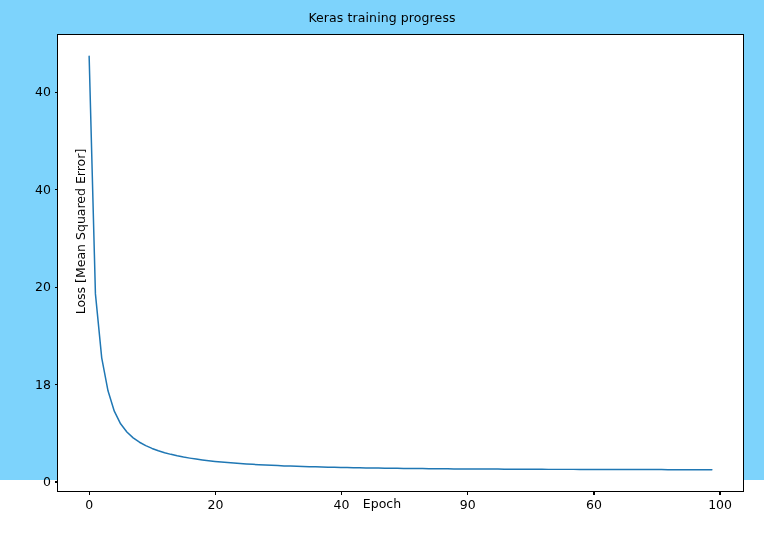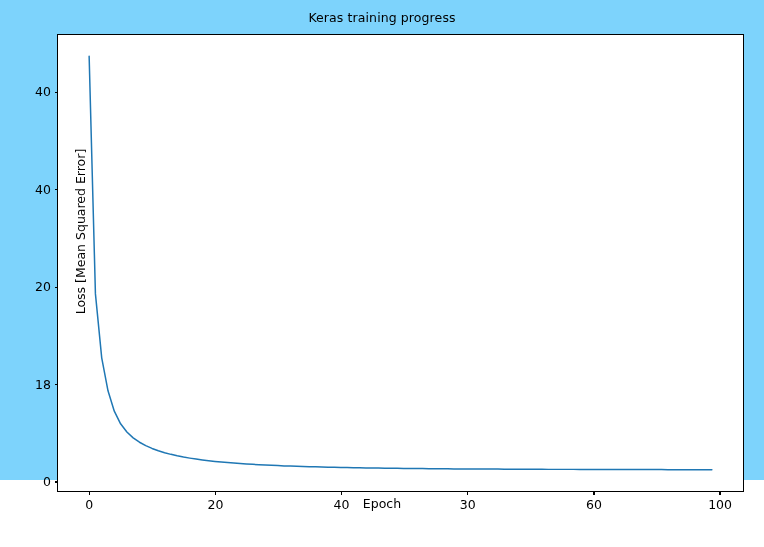--- a/index.html
+++ b/index.html
@@ -152,21 +152,21 @@
       <div class="xtick" style="left: 157.398px;">
         <div class="tickline"></div>
         <div class="ticklabel">20</div>
       </div>
       <div class="xtick" style="left: 283.569px;">
         <div class="tickline"></div>
         <div class="ticklabel">40</div>
       </div>
       <div class="xtick" style="left: 409.74px;">
         <div class="tickline"></div>
-        <div class="ticklabel">30</div>
+        <div class="ticklabel">90</div>
       </div>
       <div class="xtick" style="left: 535.91px;">
         <div class="tickline"></div>
         <div class="ticklabel">60</div>
       </div>
       <div class="xtick" style="left: 662.081px;">
         <div class="tickline"></div>
         <div class="ticklabel">100</div>
       </div>
     </div>

